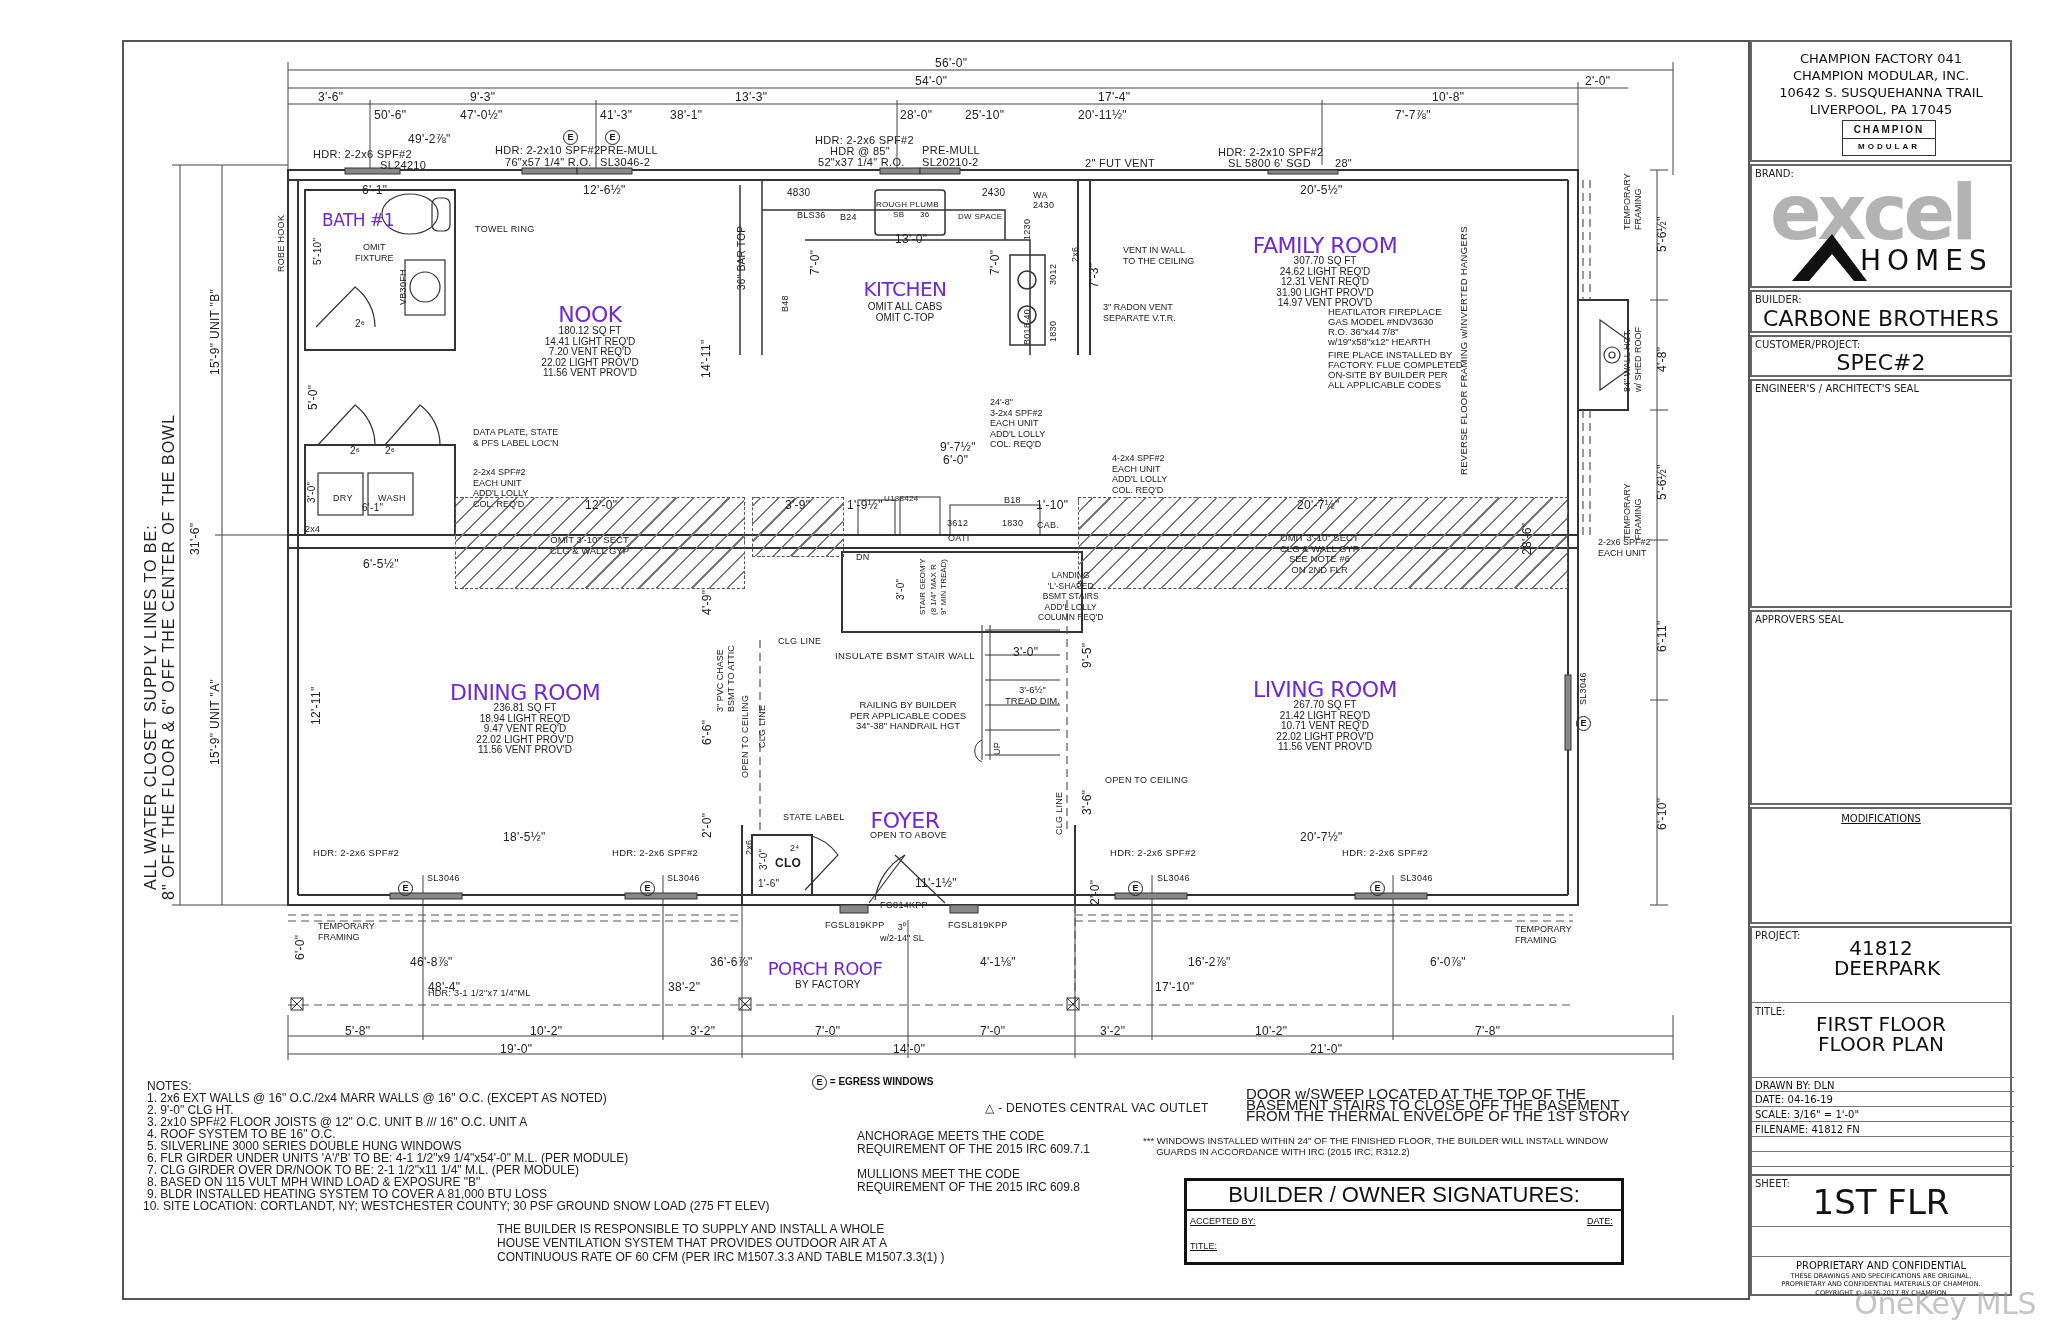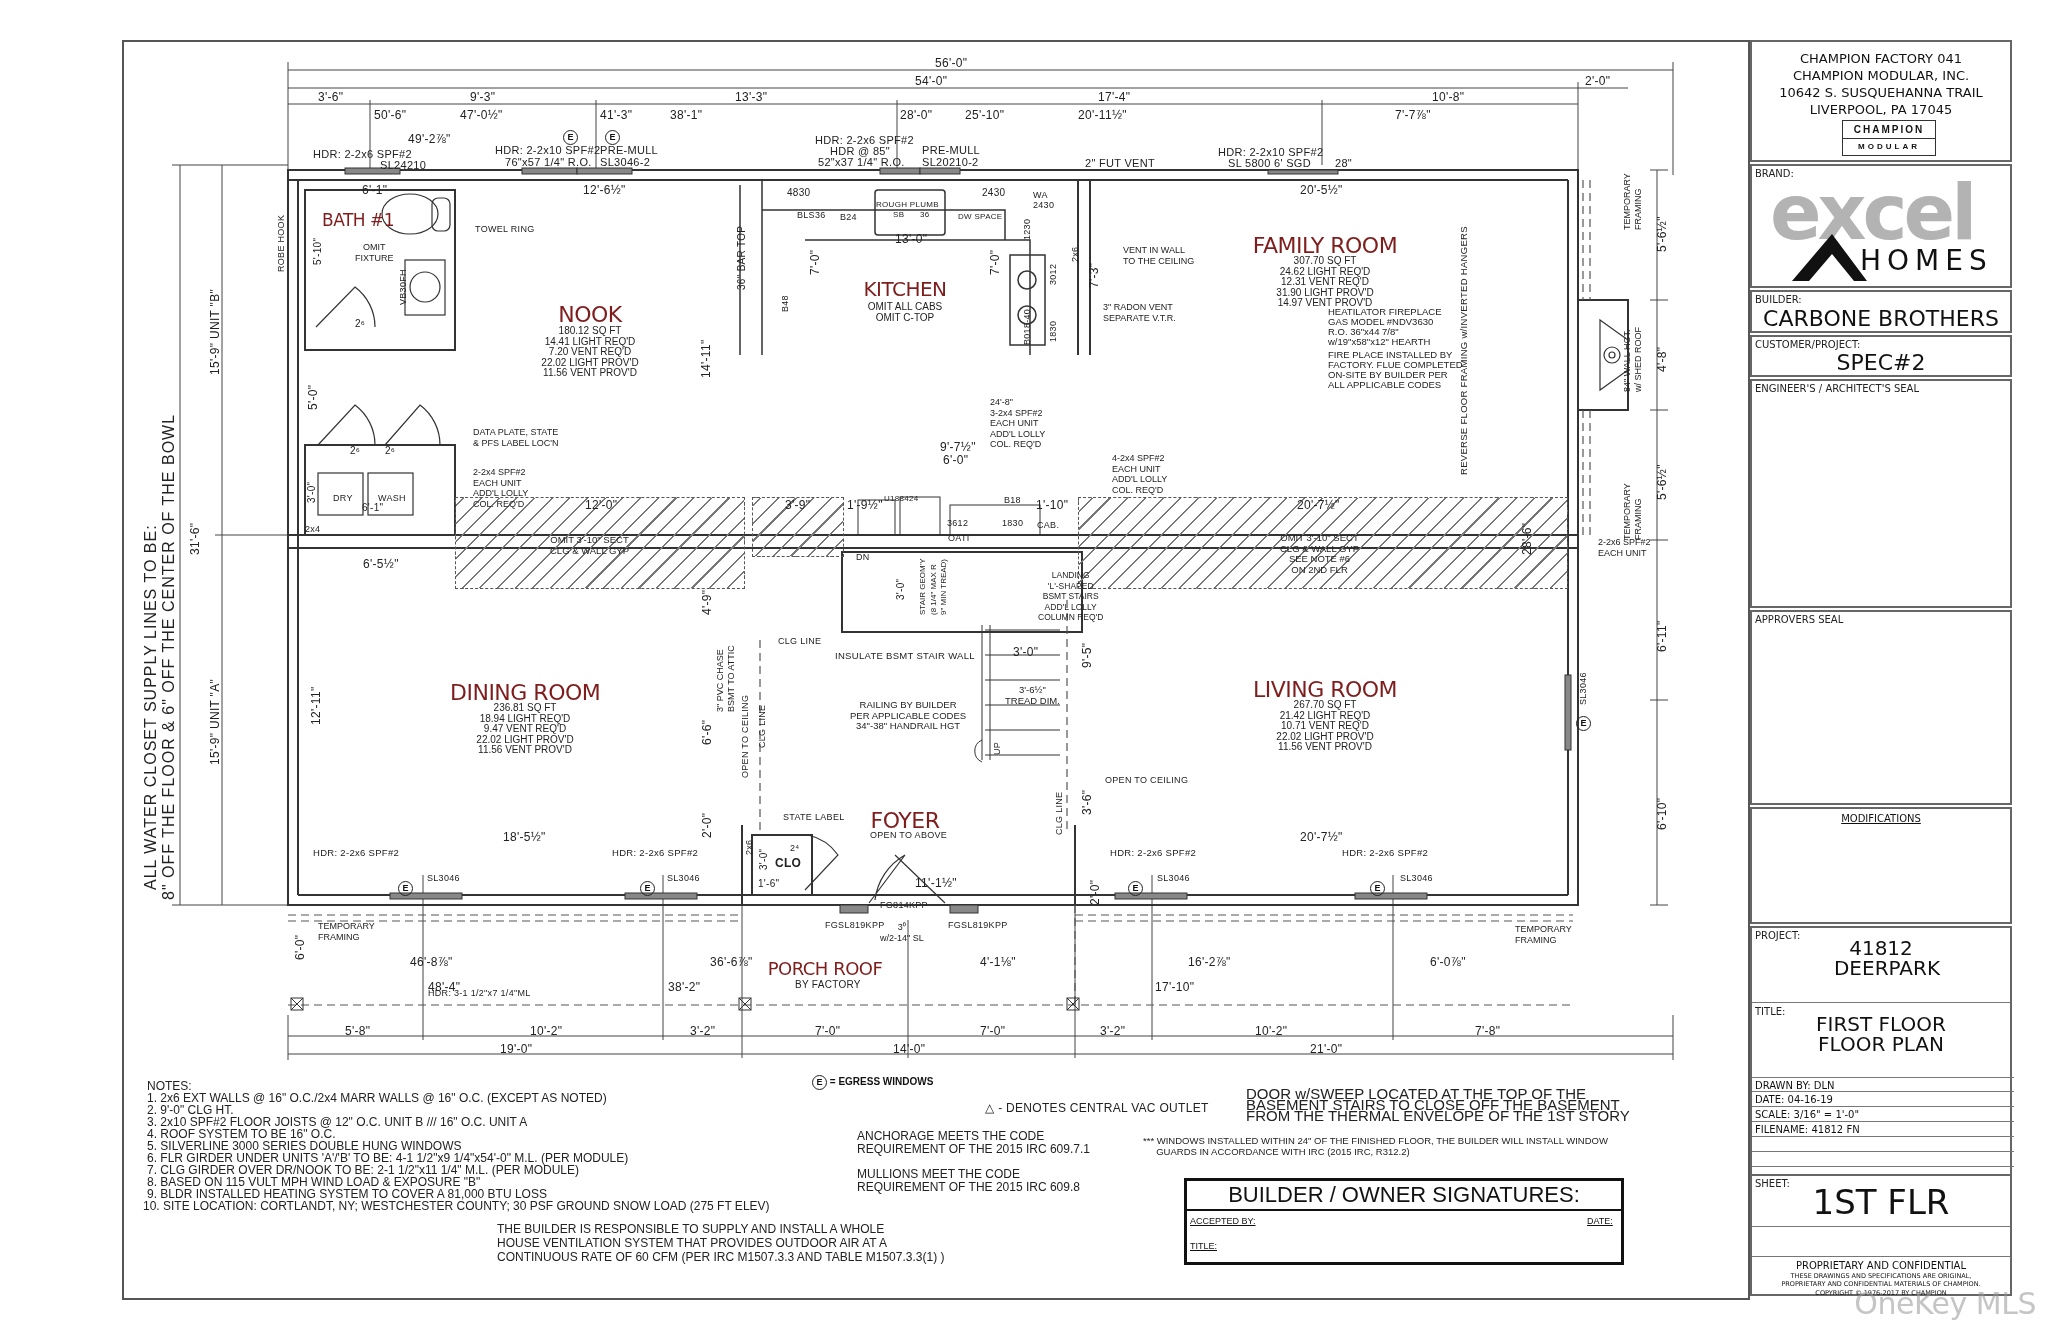--- a/index.html
+++ b/index.html
@@ -2,21 +2,21 @@
 <html><head>
 <meta charset="utf-8">
 <style>
   html,body{margin:0;padding:0;background:#fff;}
   body{width:2048px;height:1325px;position:relative;overflow:hidden;font-family:"Liberation Sans",sans-serif;color:#111;}
   .abs{position:absolute;}
   .sheet{position:absolute;left:122px;top:40px;width:1628px;height:1260px;border:2px solid #555;box-sizing:border-box;}
   .plan{position:absolute;left:0;top:0;width:2048px;height:1325px;}
   .cad{font-family:"Liberation Sans Narrow","Liberation Sans",sans-serif;font-size:11px;letter-spacing:0.3px;color:#222;white-space:nowrap;}
   .dim{font-size:12px;}
-  .room-name{font-family:"DejaVu Sans",sans-serif;font-size:22px;letter-spacing:-0.5px;color:#7f1d1d;text-align:center;white-space:nowrap;}
+  .room-name{font-family:"DejaVu Sans",sans-serif;font-size:22px;letter-spacing:-0.5px;color:#6d28d9;text-align:center;white-space:nowrap;}
   .room-stats{font-size:10px;line-height:10.5px;text-align:center;color:#222;white-space:pre;}
   .vert{transform-origin:left top;transform:rotate(-90deg);}
   .hatch{position:absolute;border:1.5px dashed #555;box-sizing:border-box;
     background:repeating-linear-gradient(-45deg,transparent 0 11px,#777 11px 12.5px);}
   .tb{position:absolute;left:1750px;top:40px;width:264px;height:1260px;}
   .tb-box{position:absolute;left:0;width:262px;border:2px solid #666;box-sizing:border-box;background:#fff;}
   .tb-label{font-family:"DejaVu Sans",sans-serif;font-size:10px;color:#222;position:absolute;left:3px;top:2px;}
   .tb-big{font-family:"DejaVu Sans",sans-serif;color:#111;text-align:center;position:absolute;left:0;right:0;}
   .tb-row{position:absolute;left:0;width:262px;height:15px;border-bottom:1.5px solid #777;font-family:"DejaVu Sans",sans-serif;font-size:10px;line-height:15px;padding-left:3px;box-sizing:border-box;}
   .notes{position:absolute;font-family:"Liberation Sans",sans-serif;font-size:12px;line-height:12.5px;color:#222;white-space:pre;}

